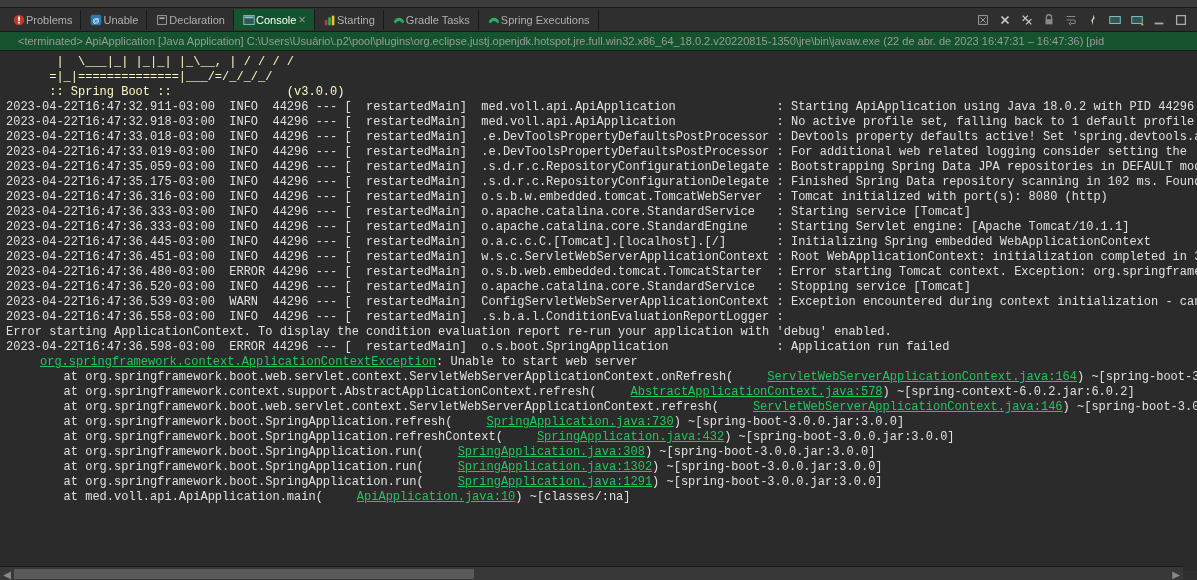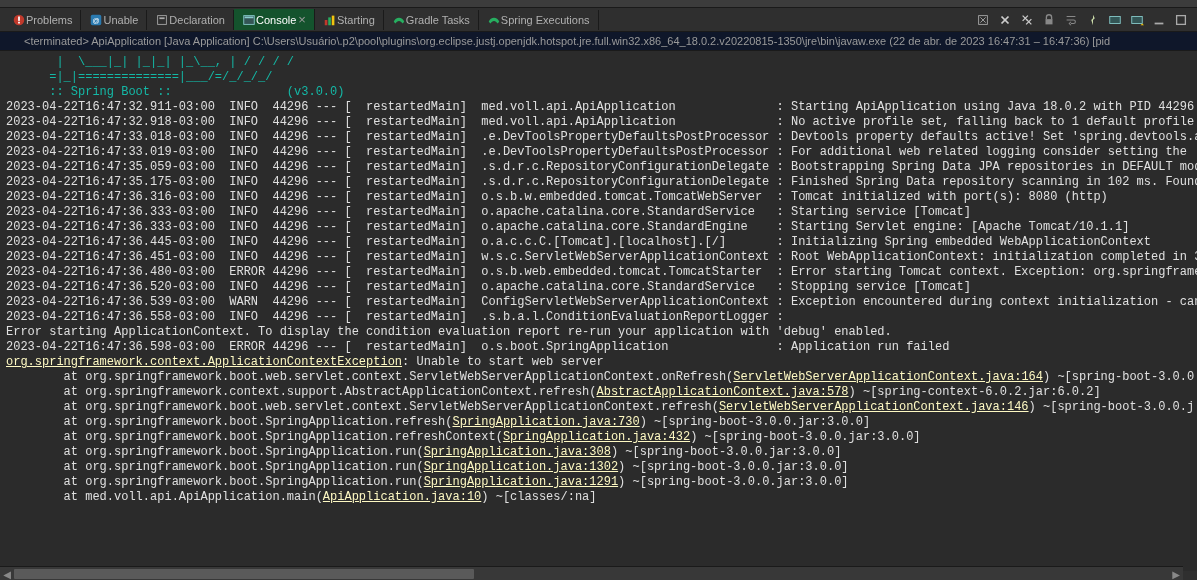--- a/index.html
+++ b/index.html
@@ -58,22 +58,22 @@
 .tool-btn {
   width: 20px;
   height: 18px;
   display: flex;
   align-items: center;
   justify-content: center;
   cursor: pointer;
   color: #b0b0b0;
 }
 .terminated-bar {
-  background: #0f172a;
-  padding: 3px 24px;
+  background: #14532d;
+  padding: 3px 18px;
   font-size: 11px;
   color: #9a9a9a;
   border-bottom: 1px solid #1a1a1a;
   white-space: nowrap;
   overflow: hidden;
 }
 .terminated-bar .path { color: #9a9a9a; }
 .console-area {
   background: #2b2b2b;
   font-family: "Consolas", "Courier New", monospace;
@@ -83,23 +83,24 @@
   padding: 4px 6px;
   overflow: auto;
   height: calc(100% - 60px);
   white-space: pre;
 }
 .log-line { white-space: pre; }
 .lvl-INFO { }
 .lvl-WARN { }
 .lvl-ERROR { }
 .exc-link {
-  color: #fef9c3;
+  color: #22c55e;
   text-decoration: underline;
   cursor: pointer;
+  margin-left: 34px;
 }
 .scrollbar-h {
   position: absolute;
   bottom: 0;
   left: 0;
   right: 14px;
   height: 14px;
   background: #383838;
   border-top: 1px solid #1a1a1a;
 }
@@ -117,21 +118,21 @@
   width: 14px;
   height: 14px;
   display: flex;
   align-items: center;
   justify-content: center;
   color: #888;
   font-size: 10px;
 }
 .scroll-arrow.left { left: 0; }
 .scroll-arrow.right { right: 0; }
-.ascii-art { color: #14b8a6; }
+.ascii-art { color: #fef9c3; }
 </style>
 </head>
 <body>
 
 <div class="top-bar"></div>
 
 <div class="tab-bar">
   <div class="tab">
     <span class="tab-icon"><svg viewBox="0 0 16 16">
           <circle cx="8" cy="8" r="6" fill="#c0392b"></circle>

